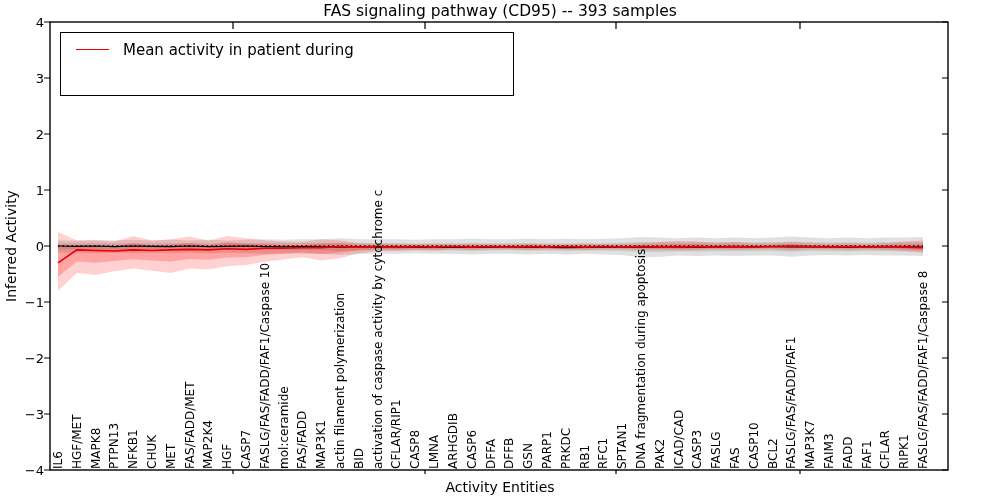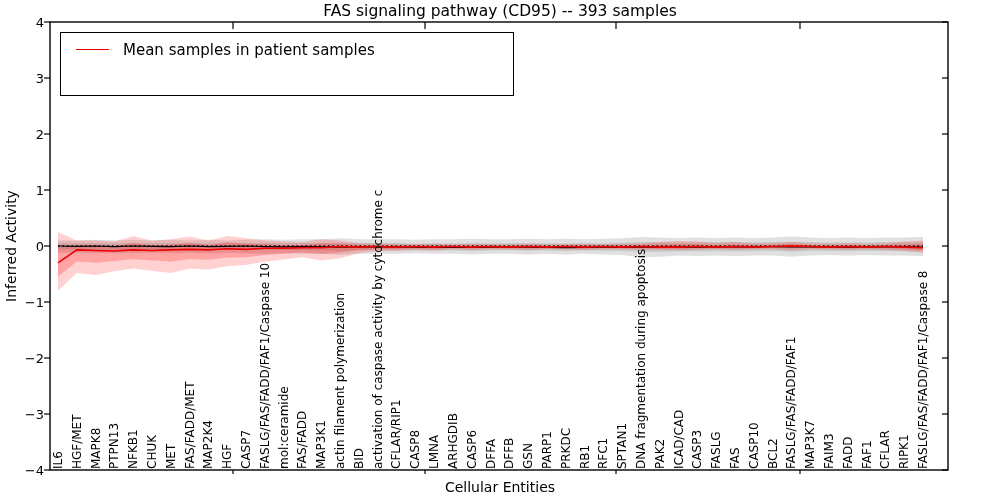--- a/index.html
+++ b/index.html
@@ -1,17 +1,17 @@
 <!DOCTYPE html>
 <html><head>
 <meta charset="utf-8">
 <style>
   html,body{margin:0;padding:0;background:#fff;}
   #figure{position:relative;width:1000px;height:500px;background:#ffffff;
-          font-family:"DejaVu Sans","Liberation Sans",sans-serif;color:#000;overflow:hidden;}
+          font-family:"DejaVu Sans","Liberation Sans",sans-serif;color:#000;overflow:hidden;border-radius:11px;}
   #plot-svg{position:absolute;left:0;top:0;}
   .title{position:absolute;left:0;top:2px;width:1000px;text-align:center;font-size:15.5px;}
   .xlabel{position:absolute;left:0;top:479px;width:1000px;text-align:center;font-size:14px;}
   .ylabel{position:absolute;left:11px;top:246px;transform:translate(-50%,-50%) rotate(-90deg);
           white-space:nowrap;font-size:14px;}
   .ytick{position:absolute;width:34px;text-align:right;font-size:13px;line-height:13px;}
   .xtick{position:absolute;white-space:nowrap;font-size:12px;line-height:14px;height:14px;
          transform:rotate(-90deg);transform-origin:0 100%;}
   .legend{position:absolute;left:60px;top:32px;width:452px;height:62px;background:#fff;
           border:1.6px solid #000;z-index:5;}
@@ -58,26 +58,26 @@
       <line x1="616" y1="470" x2="616" y2="474" stroke="#000" stroke-width="1.2"></line>
       <line x1="800" y1="22" x2="800" y2="29" stroke="#000" stroke-width="1.2"></line>
       <line x1="800" y1="470" x2="800" y2="474" stroke="#000" stroke-width="1.2"></line>
     </svg>
 
   <div class="title">FAS signaling pathway (CD95) -- 393 samples</div>
 
   <div class="legend">
     <div class="legend-row">
       <span class="legend-line" id="leg-line-patient" style="border-top-color: rgb(238, 0, 0);"></span>
-      <span class="legend-text">Mean samples in patient samples</span>
+      <span class="legend-text">Mean activity in patient during</span>
     </div>
   </div>
 
   <div class="ylabel">Inferred Activity</div>
-  <div class="xlabel">Cellular Entities</div>
+  <div class="xlabel">Activity Entities</div>
 
   <div id="yticks">
       <div class="ytick" style="left: 10px; top: 463.5px;">−4</div>
       <div class="ytick" style="left: 10px; top: 407.5px;">−3</div>
       <div class="ytick" style="left: 10px; top: 351.5px;">−2</div>
       <div class="ytick" style="left: 10px; top: 295.5px;">−1</div>
       <div class="ytick" style="left: 10px; top: 239.5px;">0</div>
       <div class="ytick" style="left: 10px; top: 183.5px;">1</div>
       <div class="ytick" style="left: 10px; top: 127.5px;">2</div>
       <div class="ytick" style="left: 10px; top: 71.5px;">3</div>

